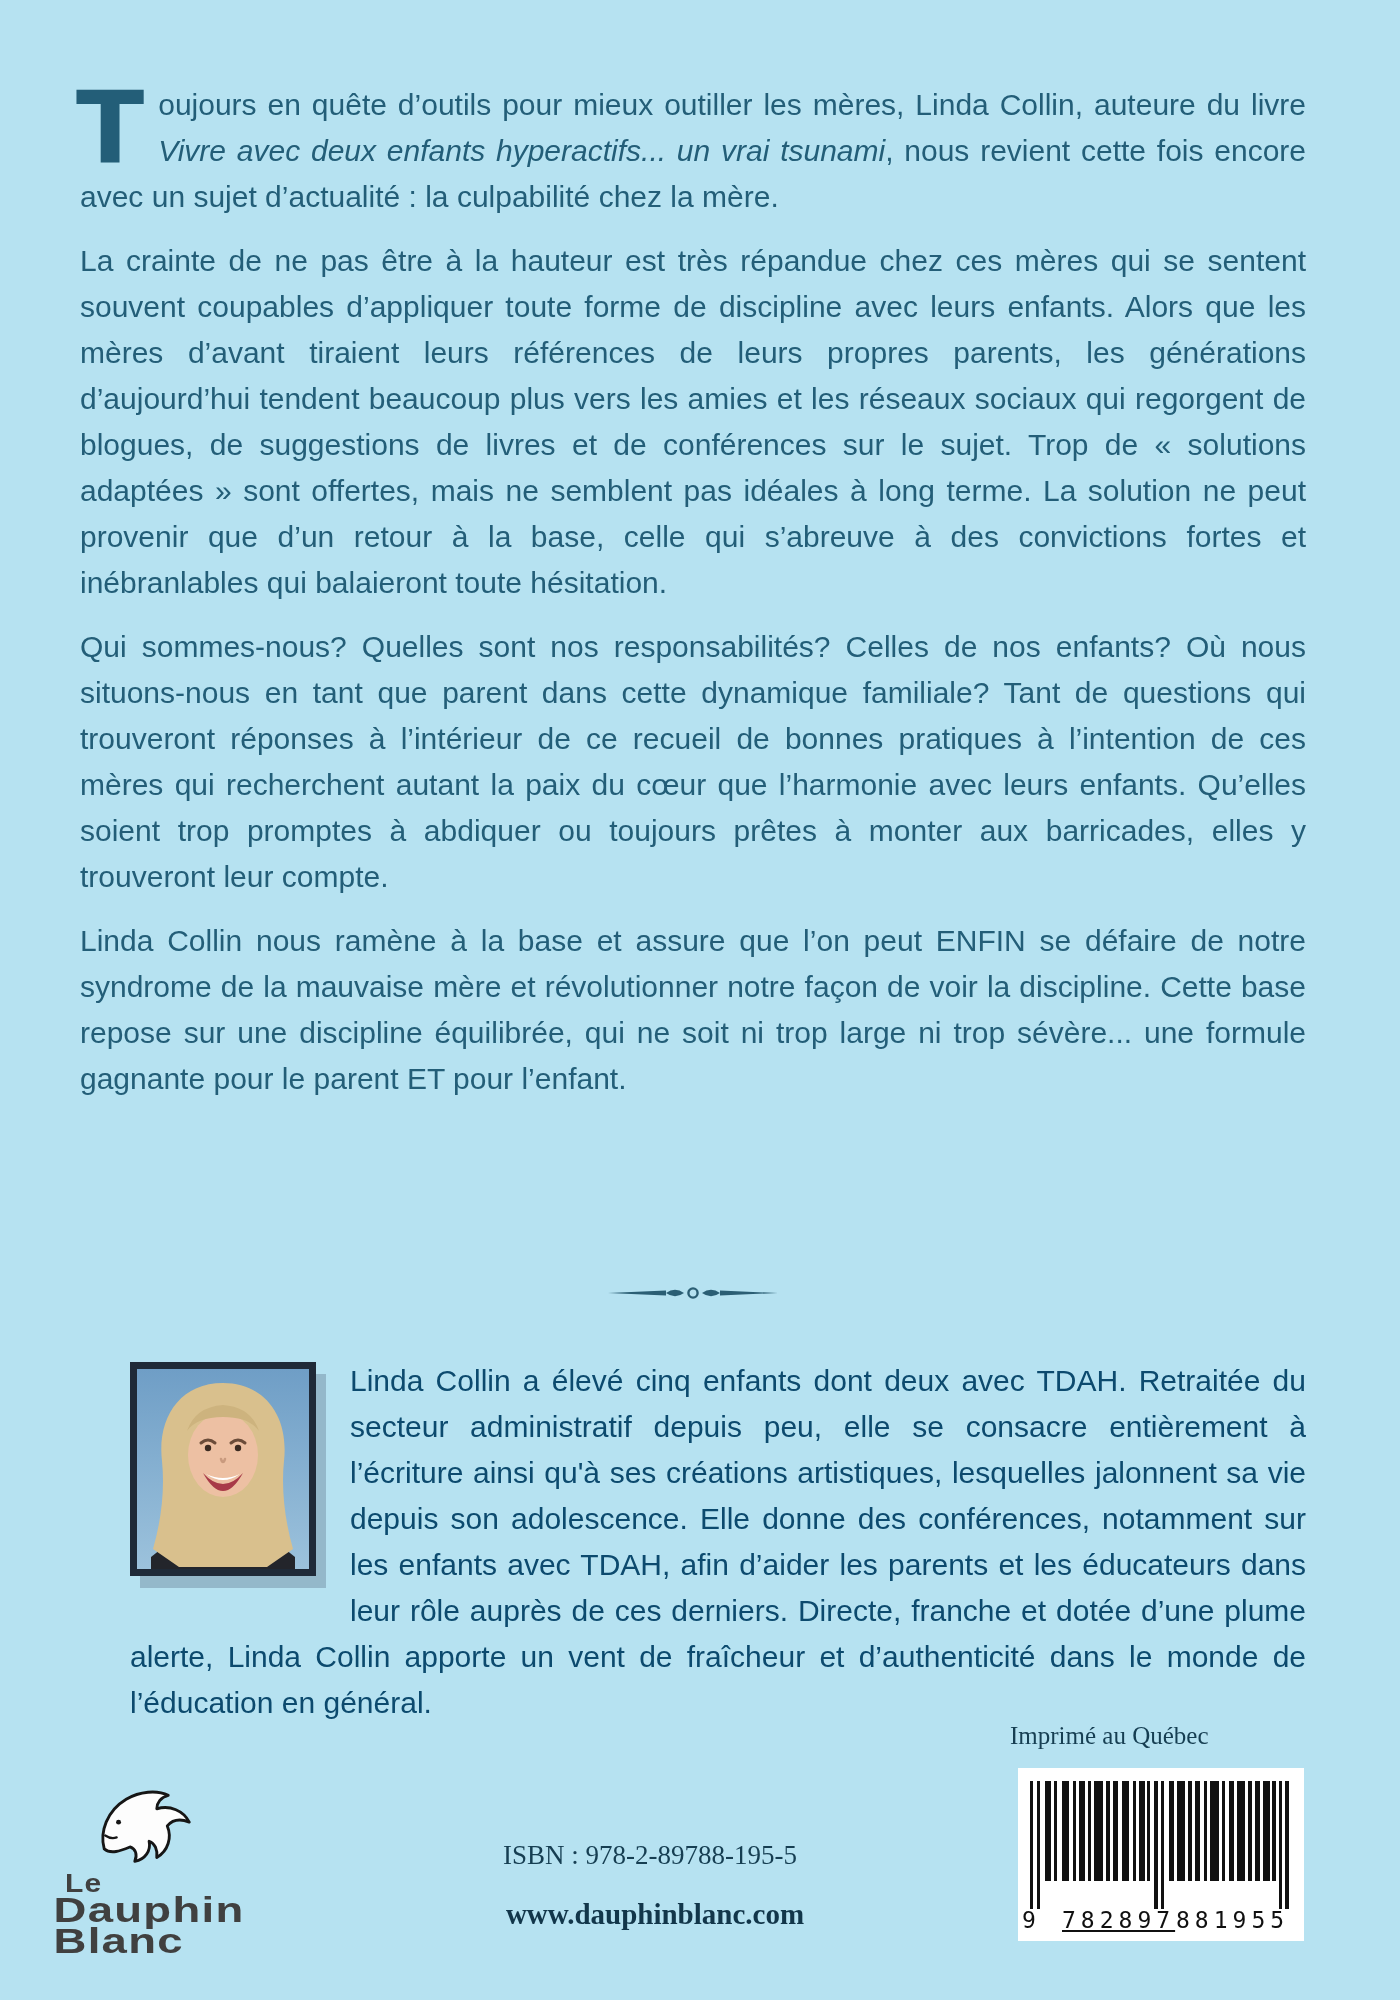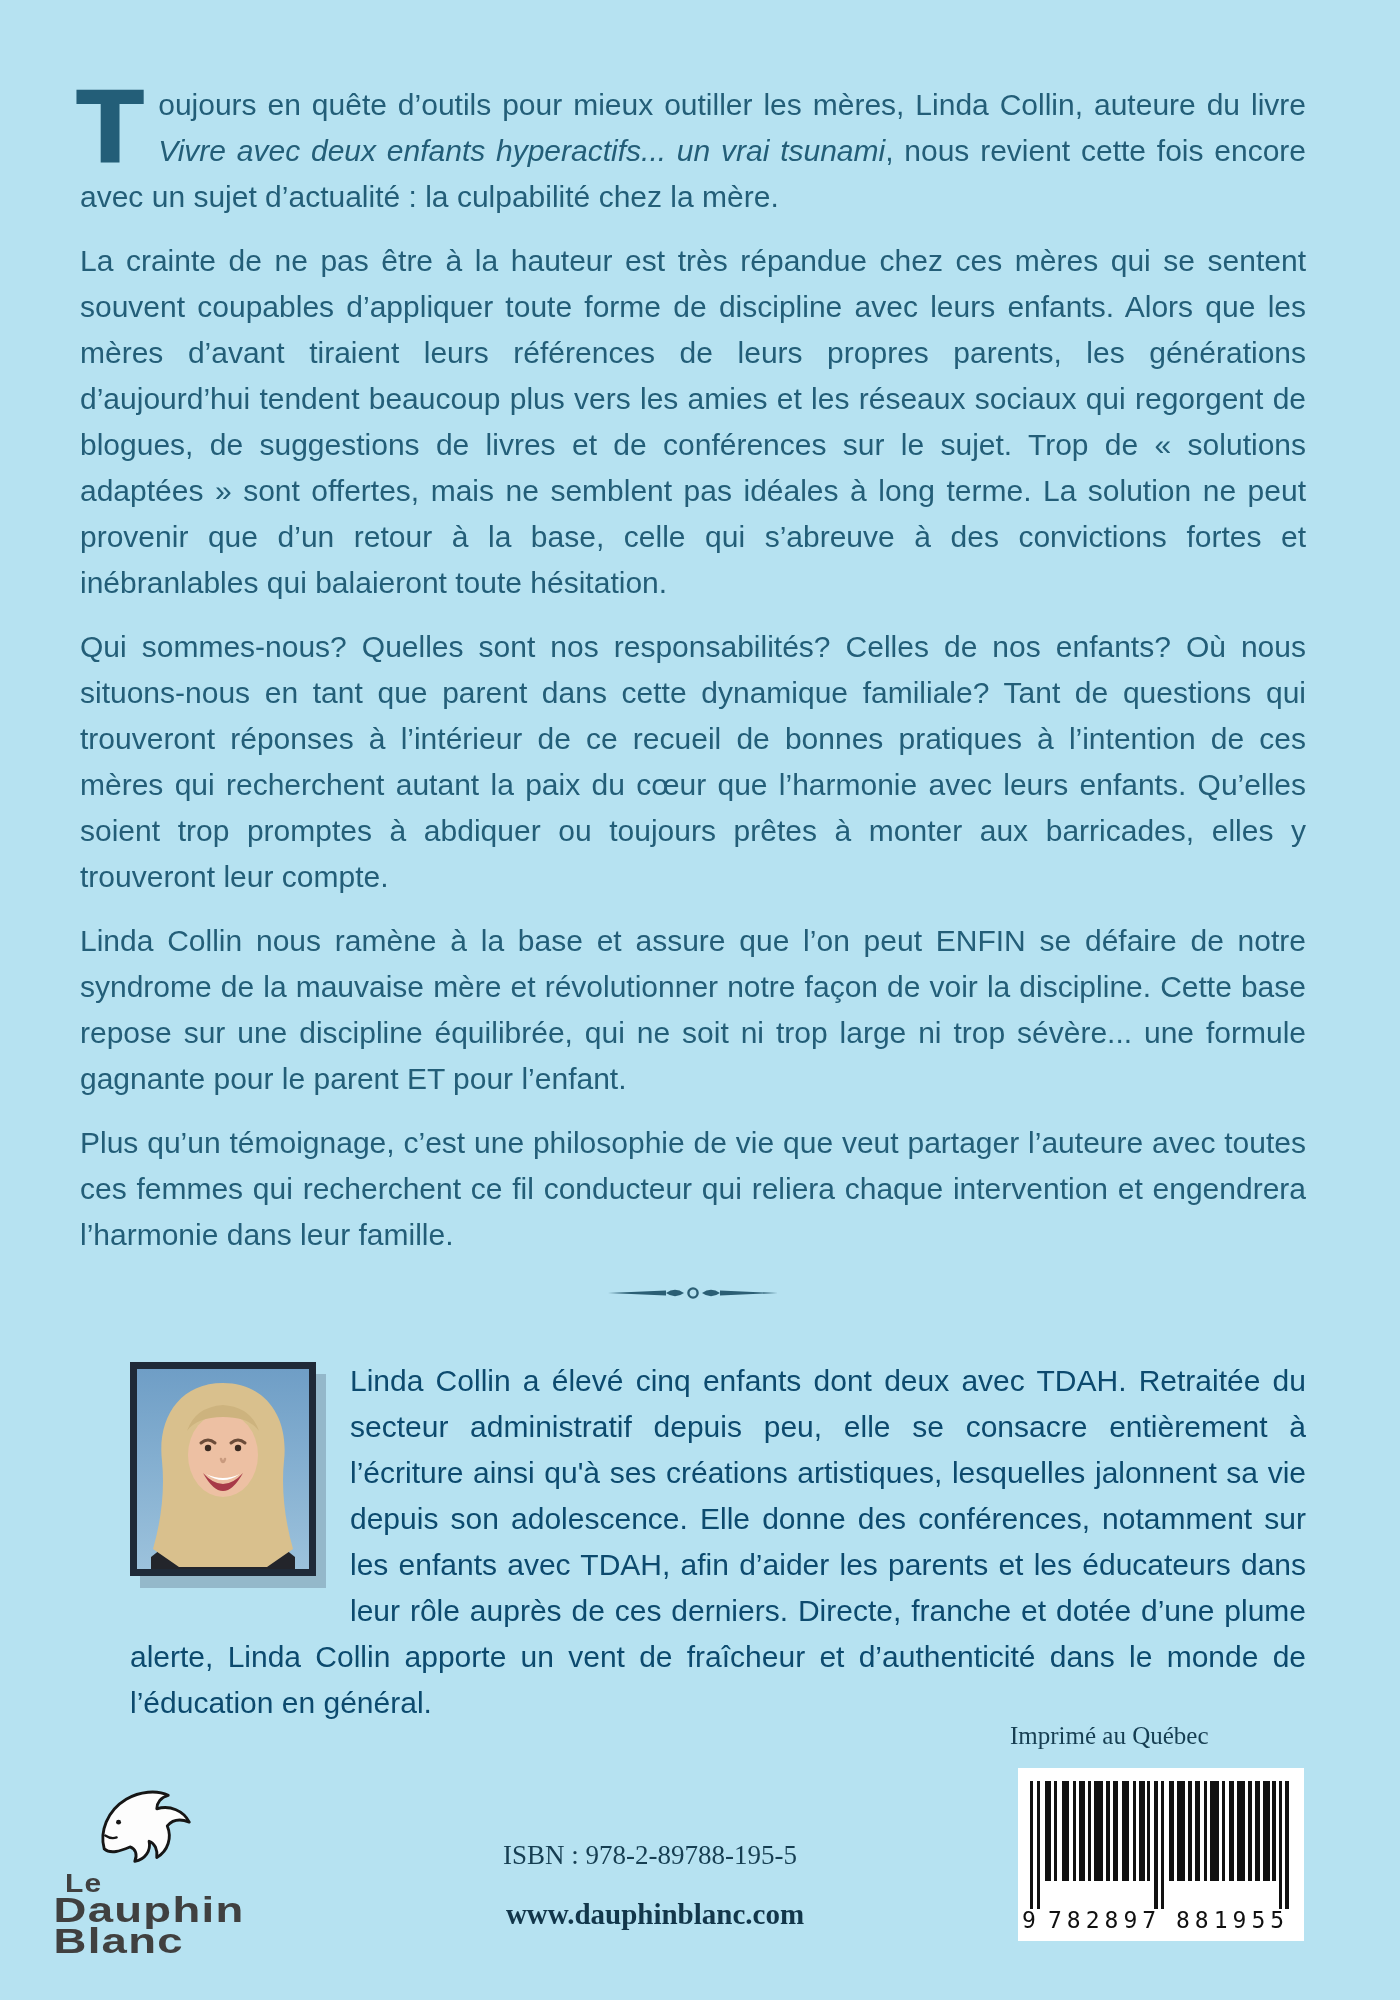--- a/index.html
+++ b/index.html
@@ -52,21 +52,21 @@
     position:absolute;left:1018px;top:1768px;width:286px;height:173px;
     background:#ffffff;
   }
   .barcode svg{position:absolute;left:12px;top:13px;}
   .barcode-digits{
     position:absolute;left:0;bottom:6px;width:286px;height:28px;
     font-family:"DejaVu Sans Mono","Liberation Mono",monospace;
     font-size:23px;color:#101010;
   }
   .barcode-digits .bg1{position:absolute;left:4px;}
-  .barcode-digits .bg2{position:absolute;left:30px;width:104px;text-align:right;letter-spacing:5px;}
+  .barcode-digits .bg2{position:absolute;left:44px;width:104px;text-align:right;letter-spacing:5px;text-decoration:underline;}
   .barcode-digits .bg3{position:absolute;left:158px;width:112px;text-align:right;letter-spacing:5px;}
   .publisher-logo{
     position:absolute;left:88px;top:1782px;width:230px;text-align:left;
     color:#404040;
   }
   .publisher-logo svg{display:inline-block;}
   .logo-le{font-size:25px;font-weight:bold;line-height:22px;letter-spacing:1px;transform:scaleX(1.2);}
   .logo-dauphin{font-size:35px;font-weight:bold;line-height:31px;letter-spacing:1px;transform:scaleX(1.3);}
   .logo-blanc{font-size:35px;font-weight:bold;line-height:31px;letter-spacing:1px;transform:scaleX(1.3);}
   .isbn{
@@ -83,21 +83,20 @@
 </head>
 <body>
 
 <div class="page">
 
   <section class="synopsis">
     <p><span class="dropcap">T</span><span>oujours en quête d’outils pour mieux outiller les mères, Linda Collin, auteure du livre </span><em>Vivre avec deux enfants hyperactifs... un vrai tsunami</em><span>, nous revient cette fois encore avec un sujet d’actualité : la culpabilité chez la mère.</span></p>
     <p>La crainte de ne pas être à la hauteur est très répandue chez ces mères qui se sentent souvent coupables d’appliquer toute forme de discipline avec leurs enfants. Alors que les mères d’avant tiraient leurs références de leurs propres parents, les générations d’aujourd’hui tendent beaucoup plus vers les amies et les réseaux sociaux qui regorgent de blogues, de suggestions de livres et de conférences sur le sujet. Trop de « solutions adaptées » sont offertes, mais ne semblent pas idéales à long terme. La solution ne peut provenir que d’un retour à la base, celle qui s’abreuve à des convictions fortes et inébranlables qui balaieront toute hésitation.</p>
     <p>Qui sommes-nous? Quelles sont nos responsabilités? Celles de nos enfants? Où nous situons-nous en tant que parent dans cette dynamique familiale? Tant de questions qui trouveront réponses à l’intérieur de ce recueil de bonnes pratiques à l’intention de ces mères qui recherchent autant la paix du cœur que l’harmonie avec leurs enfants. Qu’elles soient trop promptes à abdiquer ou toujours prêtes à monter aux barricades, elles y trouveront leur compte.</p>
     <p>Linda Collin nous ramène à la base et assure que l’on peut ENFIN se défaire de notre syndrome de la mauvaise mère et révolutionner notre façon de voir la discipline. Cette base repose sur une discipline équilibrée, qui ne soit ni trop large ni trop sévère... une formule gagnante pour le parent ET pour l’enfant.</p>
-    <p>Plus qu’un témoignage, c’est une philosophie de vie que veut partager l’auteure avec toutes ces femmes qui recherchent ce fil conducteur qui reliera chaque intervention et engendrera l’harmonie dans leur famille.</p>
   </section>
 
   <div class="divider">
     <svg width="170" height="18" viewBox="0 0 170 18">
       <g fill="#2b5e74">
         <polygon points="0,9 58,6.6 58,11.4"></polygon>
         <path d="M58 9 Q67 2.5 76 9 Q67 15.5 58 9 Z"></path>
         <path d="M94 9 Q103 2.5 112 9 Q103 15.5 94 9 Z"></path>
         <polygon points="170,9 112,6.6 112,11.4"></polygon>
       </g>

